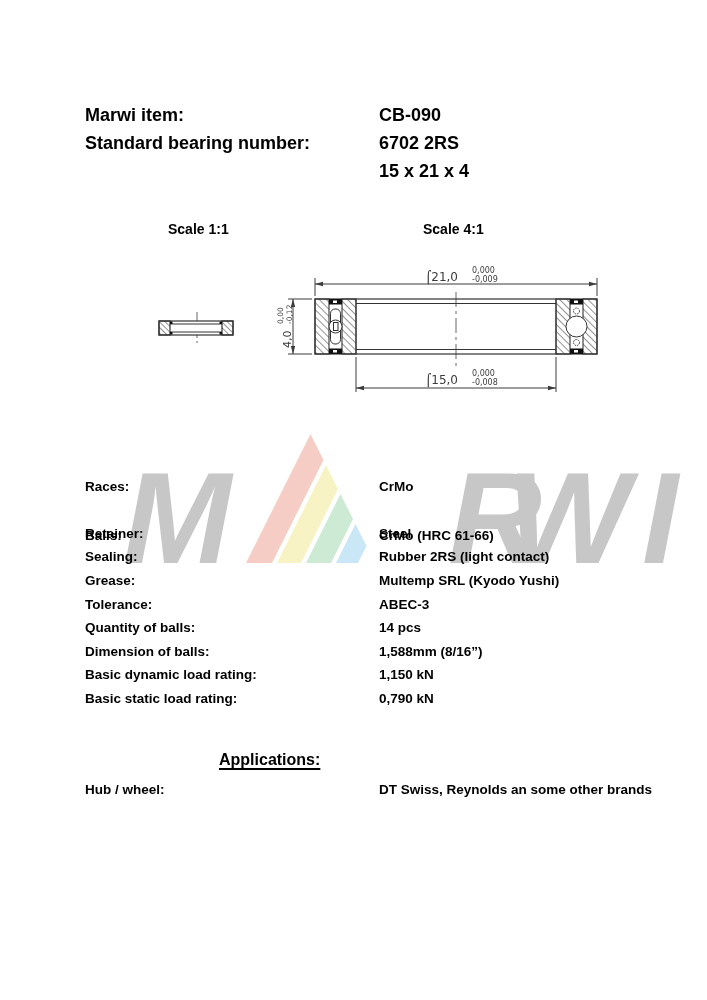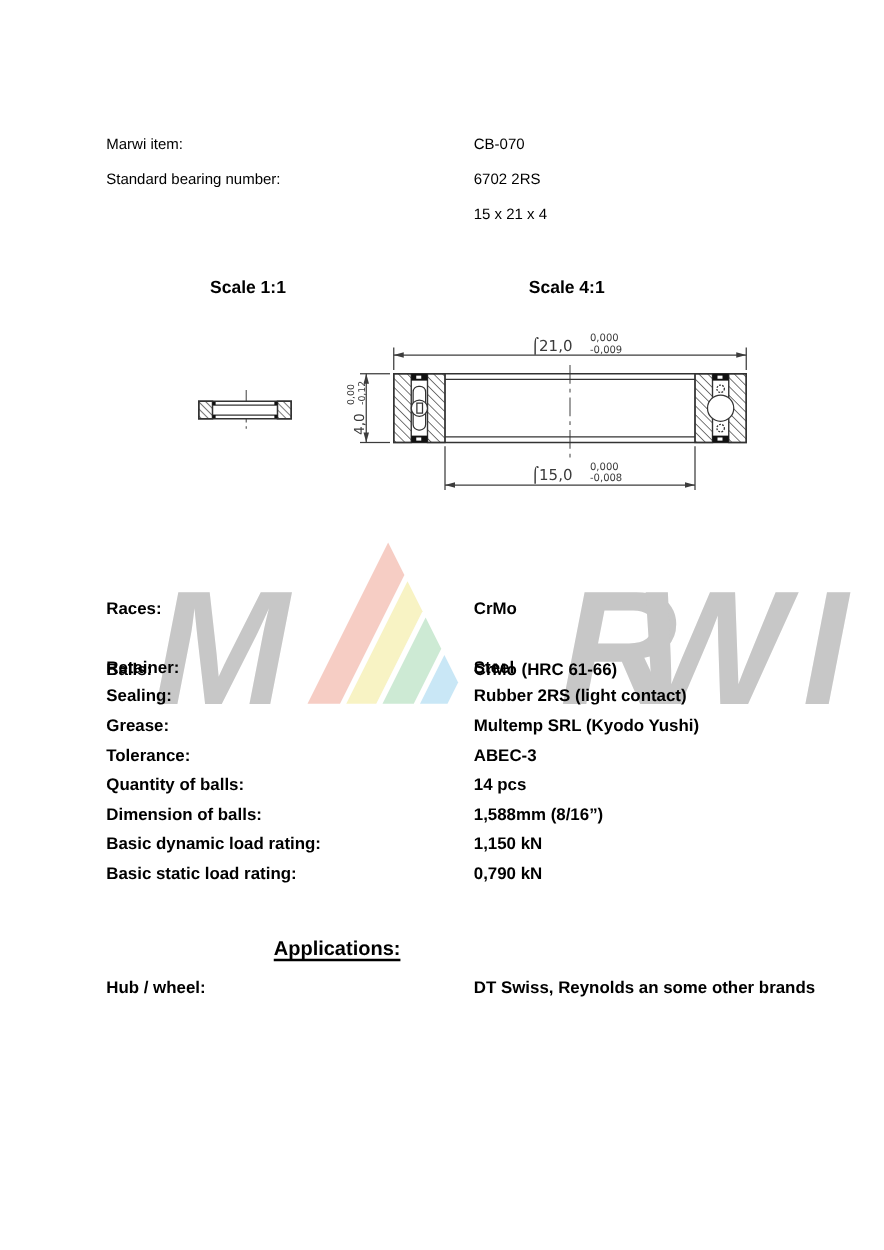--- a/index.html
+++ b/index.html
@@ -1,19 +1,19 @@
 <!DOCTYPE html>
 <html><head>
 <meta charset="utf-8">
 <style>
   html,body{margin:0;padding:0;background:#fff;}
   .page{position:relative;width:707px;height:1000px;background:#ffffff;overflow:hidden;
         font-family:"Liberation Sans",sans-serif;color:#000;}
   
-  .hrow{position:absolute;left:0;width:707px;height:22px;font-size:12px;font-weight:normal;line-height:22px;}
+  .hrow{position:absolute;left:0;width:707px;height:22px;font-size:18px;font-weight:bold;line-height:22px;}
   .hrow .lbl{position:absolute;left:85px;white-space:nowrap;}
   .hrow .val{position:absolute;left:379px;white-space:nowrap;}
   
   .scale-label{position:absolute;font-size:14px;font-weight:bold;}
   
   .sec-title{position:absolute;font-size:16px;font-weight:bold;
              text-decoration:underline;text-decoration-thickness:2px;text-underline-offset:3px;}
   
   .srow{position:absolute;left:0;width:707px;height:16px;font-size:13.5px;font-weight:bold;line-height:16px;}
   .srow .lbl{position:absolute;left:85px;white-space:nowrap;}
@@ -36,21 +36,21 @@
       <text x="642" y="563" fill="#c7c7c7">I</text>
     </g>
     <polygon points="246,563 272,563 323.5,460 310.5,434" fill="#f6cdc4"></polygon>
     <polygon points="277,563 301,563 338,489 326,465" fill="#f8f3c4"></polygon>
     <polygon points="306,563 331,563 353,519 340.5,494" fill="#cdead4"></polygon>
     <polygon points="336,563 358,563 366.5,546 355.5,524" fill="#c9e7f6"></polygon>
   </svg>
 
   <div class="hrow" style="top:104px">
     <span class="lbl">Marwi item:</span>
-    <span class="val">CB-070</span>
+    <span class="val">CB-090</span>
   </div>
   <div class="hrow" style="top:132px">
     <span class="lbl">Standard bearing number:</span>
     <span class="val">6702 2RS</span>
   </div>
   <div class="hrow" style="top:160px">
     <span class="val">15 x 21 x 4</span>
   </div>
 
   <div class="scale-label" style="left:168px;top:221px">Scale 1:1</div>

